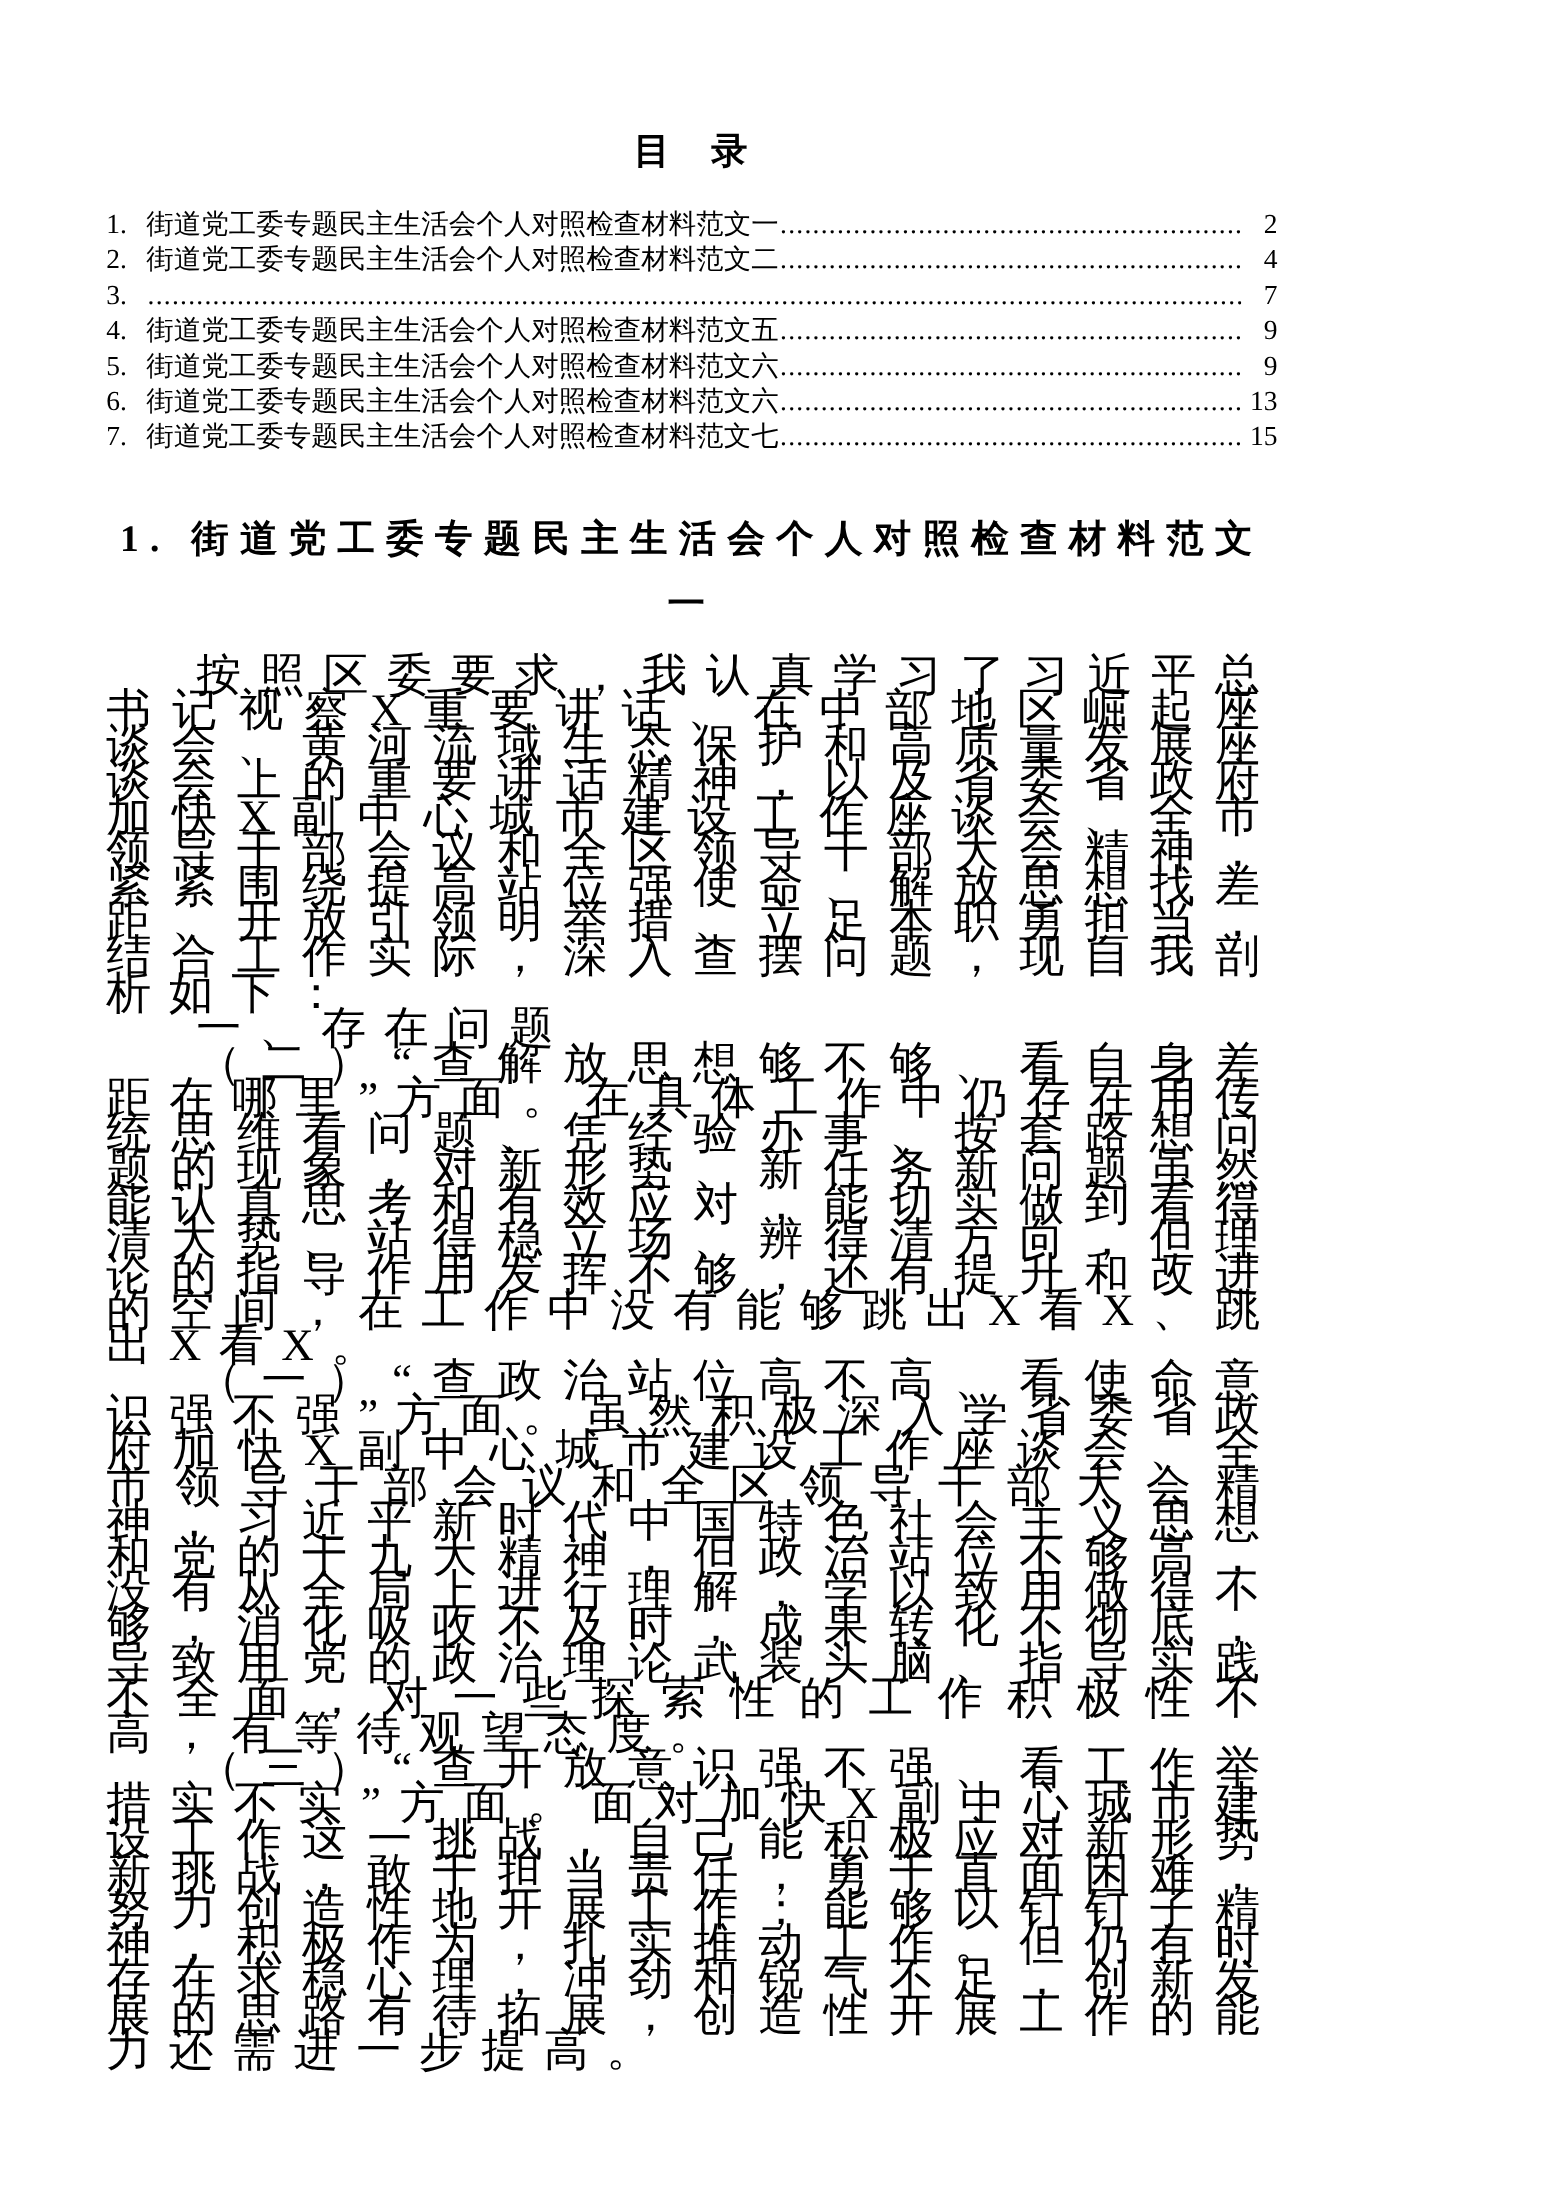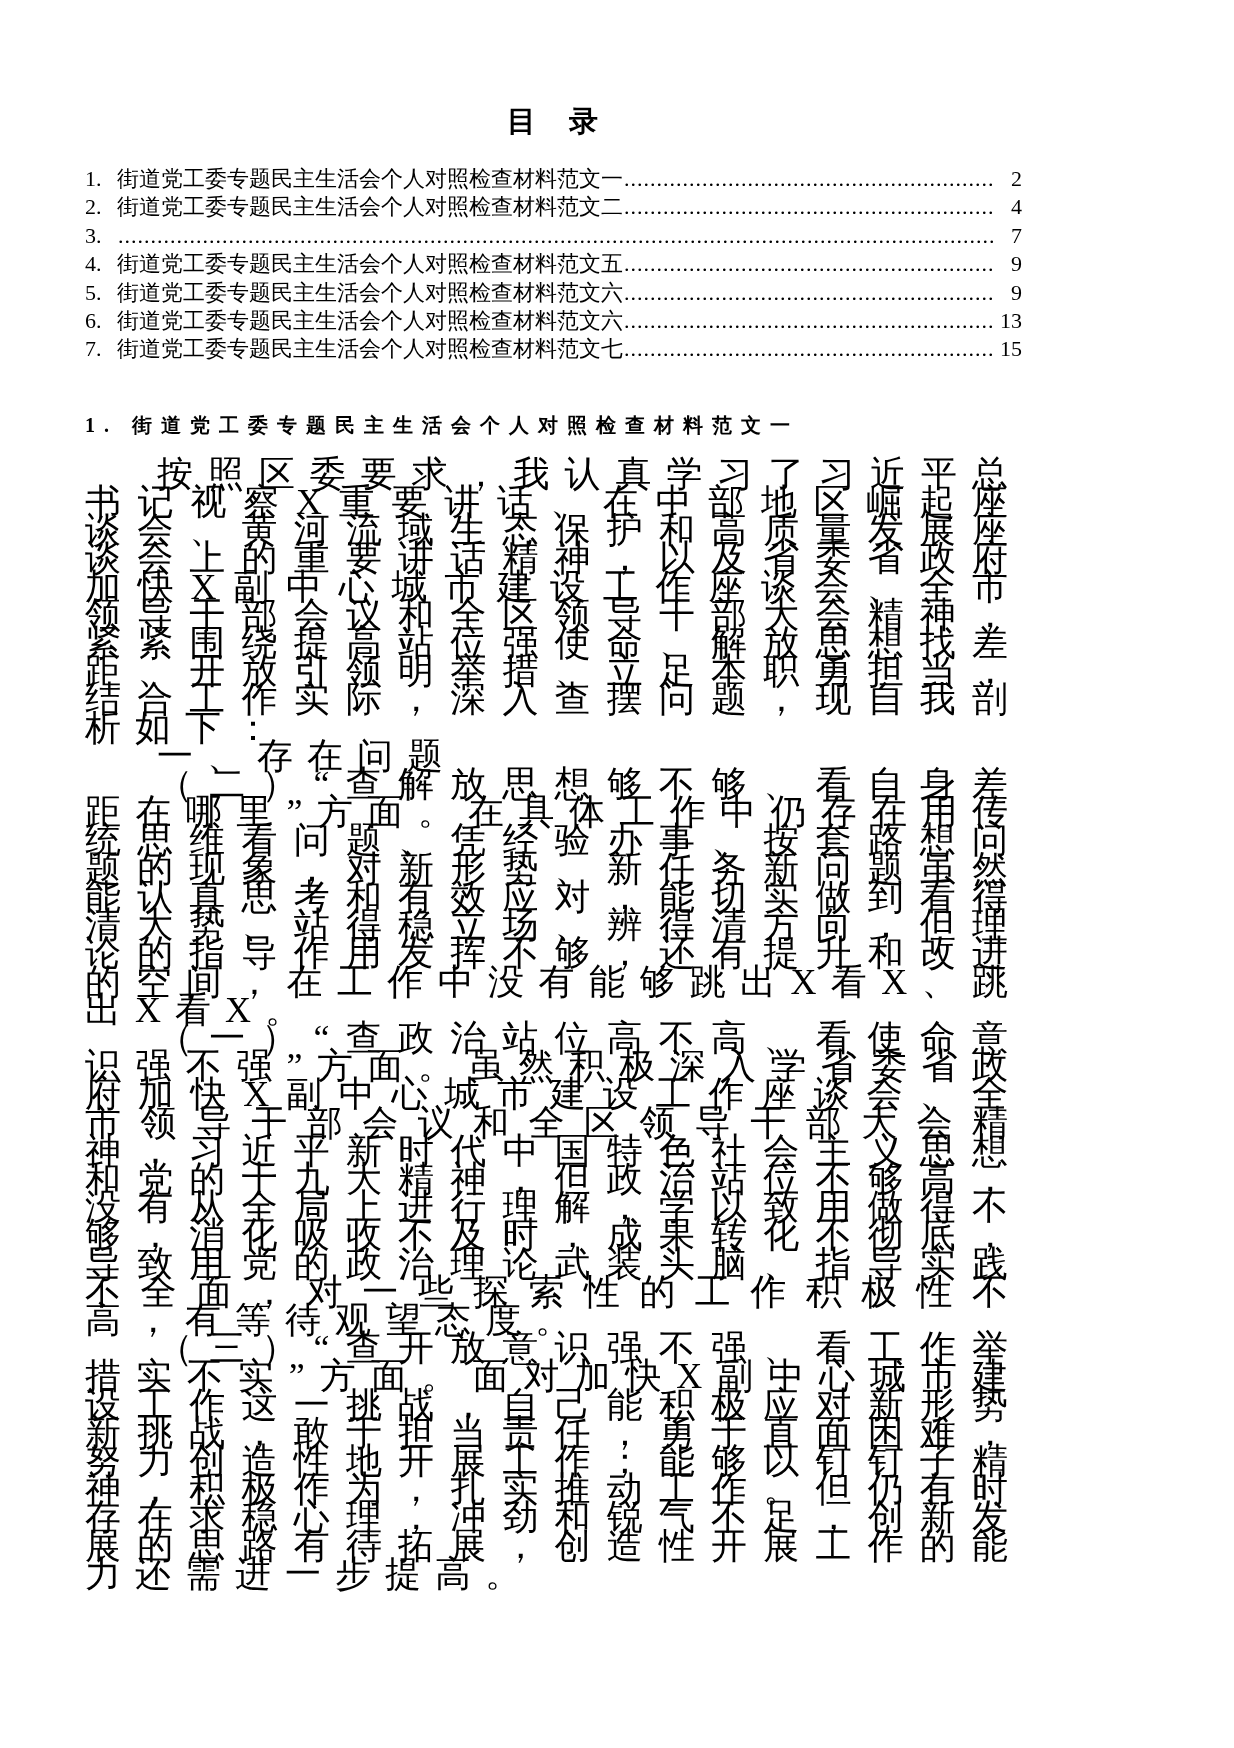--- a/index.html
+++ b/index.html
@@ -49,23 +49,24 @@
     white-space: nowrap;
     margin: 0 3px 0 1px;
     letter-spacing: 1px;
   }
   .toc-page {
     flex: none;
     min-width: 26px;
     text-align: right;
   }
   .section-heading {
-    font-size: 20px;
-    line-height: 38px;
+    font-size: 30px;
+    line-height: 52px;
     font-weight: bold;
+    text-align: center;
     letter-spacing: 9px;
     margin: 42px 0 16px 0;
   }
   .body-text {
     font-size: 36px;
     line-height: 28.2px;
     letter-spacing: 14px;
     text-align: justify;
   }
   .body-text p {

